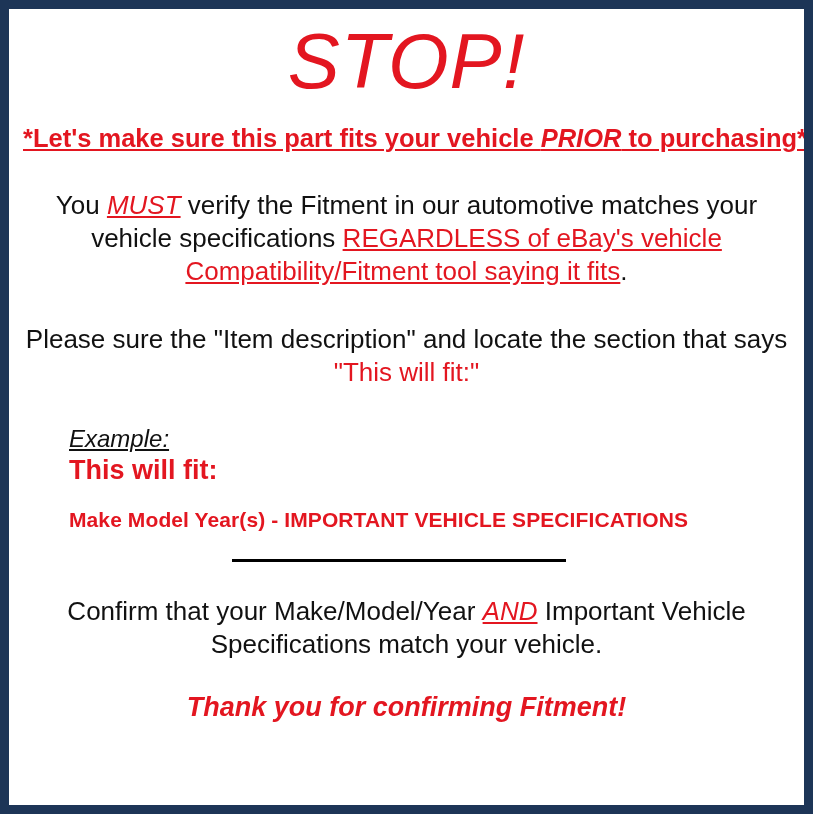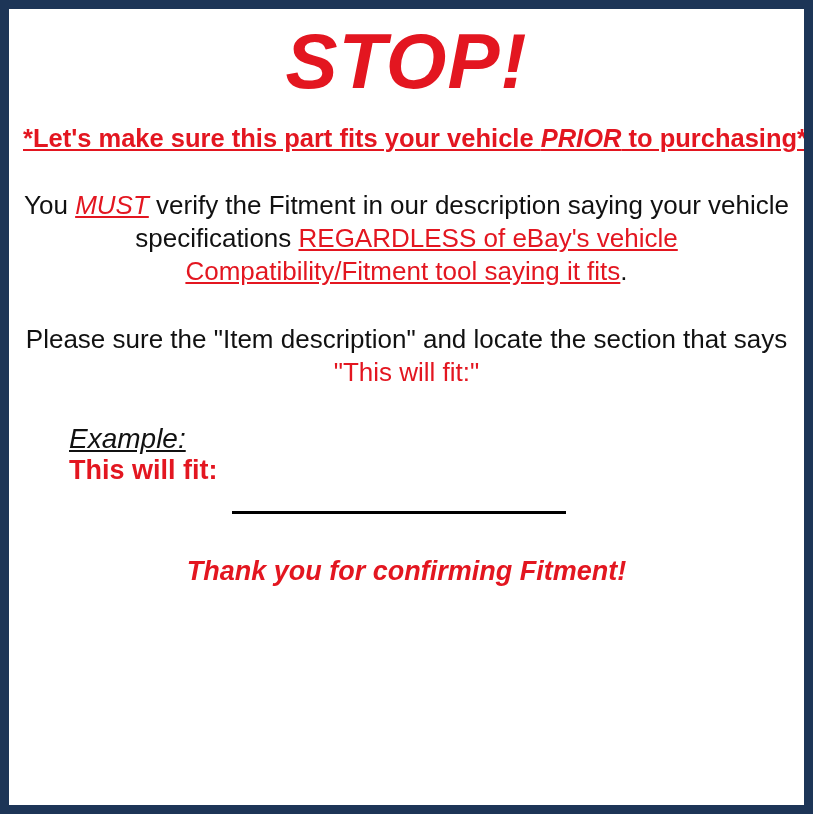--- a/index.html
+++ b/index.html
@@ -38,21 +38,21 @@
   .i   { font-style: italic; }
   .u   { text-decoration: underline; }
 
   
   #stop-title {
     margin: 0;
     padding-top: 8px;
     text-align: center;
     font-size: 78px;
     line-height: 88px;
-    font-weight: bold;
+    font-weight: normal;
     font-style: italic;
     color: #e31620;
     letter-spacing: 1px;
   }
 
   
   #subtitle {
     margin: 0;
     padding-top: 18px;
     text-align: center;
@@ -78,21 +78,21 @@
   #para-view   { padding-top: 35px; }
 
   
   #example-block {
     padding-top: 36px;
     padding-left: 46px;
     text-align: left;
   }
   #example-label {
     margin: 0;
-    font-size: 28px;
+    font-size: 24px;
     line-height: 28px;
     font-style: italic;
     color: #111111;
     text-decoration: underline;
   }
   #example-fit {
     margin: 0;
     padding-top: 2px;
     font-size: 27px;
     line-height: 30px;
@@ -141,34 +141,38 @@
 <div id="notice-card">
   <div class="inner">
 
     <h1 id="stop-title">STOP!</h1>
 
     <p id="subtitle">
       <span>*Let's make sure this part fits your vehicle </span><span class="i">PRIOR</span><span> to purchasing*</span>
     </p>
 
     <p id="para-verify" class="para">
-      <span>You </span><span class="red b i u">MUST</span><span> verify the Fitment in our description saying your vehicle specifications </span><span class="red b u">REGARDLESS of eBay's vehicle Compatibility/Fitment tool saying it fits</span><span>.</span>
+      <span>You </span><span class="red b i u">MUST</span><span> verify the Fitment in our automotive matches your vehicle specifications </span><span class="red b u">REGARDLESS of eBay's vehicle Compatibility/Fitment tool saying it fits</span><span>.</span>
     </p>
 
     <p id="para-view" class="para">
       <span>Please sure the </span><span class="b">"Item description"</span><span> and locate the section that says </span><span class="red b">"This will fit:"</span>
     </p>
 
     <div id="example-block">
       <p id="example-label">Example:</p>
       <p id="example-fit">This will fit:</p>
+      <p id="example-spec">Make Model Year(s) - IMPORTANT VEHICLE SPECIFICATIONS</p>
     </div>
 
     <div id="divider-wrap">
       <div id="divider"></div>
     </div>
 
+    <p id="para-confirm" class="para">
+      <span>Confirm that your </span><span class="b">Make/Model/Year</span><span>&nbsp;</span><span class="red b i u">AND</span><span>&nbsp;</span><span class="b">Important Vehicle Specifications</span><span> match your vehicle.</span>
+    </p>
 
 
     <p id="thanks">Thank you for confirming Fitment!</p>
 
   </div>
 </div>
 
 </body></html>

